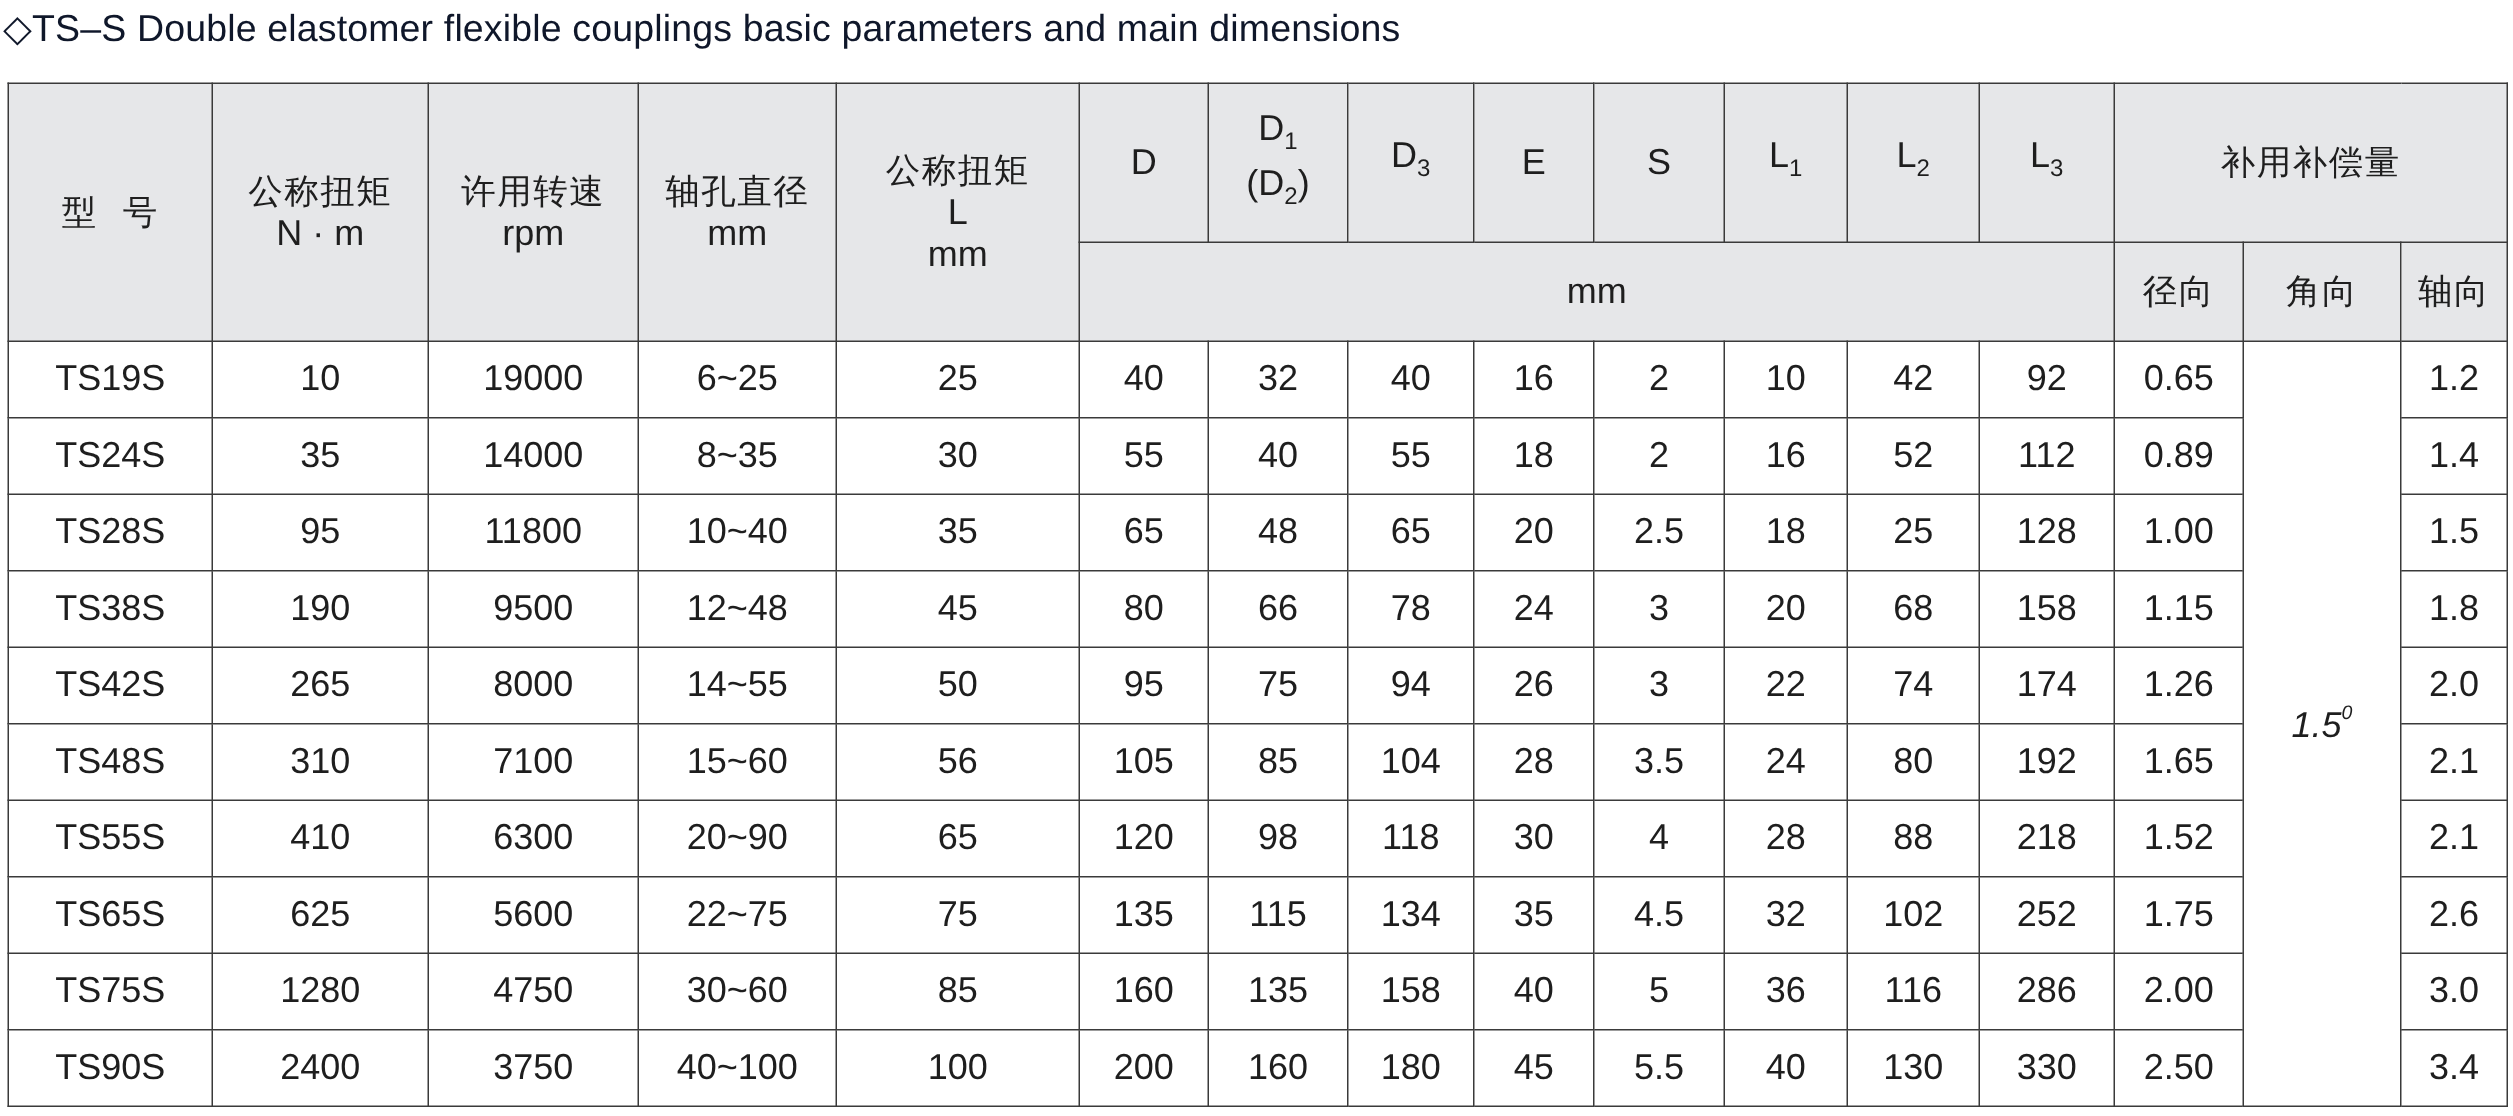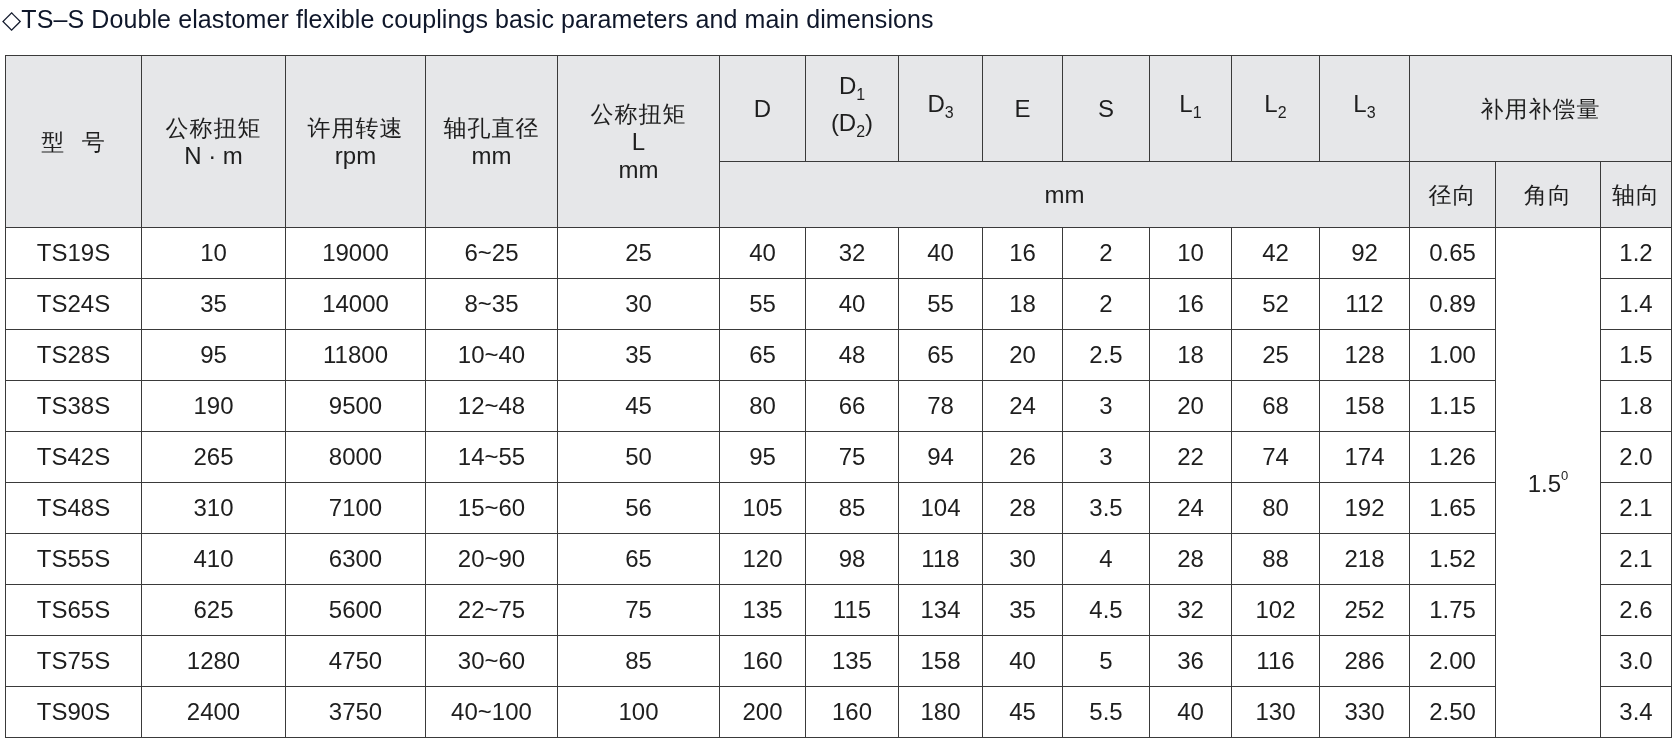--- a/index.html
+++ b/index.html
@@ -51,21 +51,21 @@
   table.spec tr.h2 th { height: 65px; }
   table.spec tbody td {
     height: 50px;
     background: #ffffff;
   }
   .sub { font-size: 16px; vertical-align: -6px; }
   .sup { font-size: 13px; vertical-align: 12px; }
   .cjk { font-family: "DejaVu Sans", sans-serif; font-size: 23px; letter-spacing: 1px; }
   td.model { text-align: left; padding-left: 22px; margin-top: 33px; }
   td.radial { text-align: left; padding-left: 14px; }
-  td.angular { background: #fff; }
+  td.angular { background: #fff; font-style: italic; }
 </style>
 </head>
 <body>
 
 <div class="title">◇TS–S Double elastomer flexible couplings basic parameters and main dimensions</div>
 
 <table class="spec">
   <colgroup>
     <col style="width:136px">
     <col style="width:144px">

